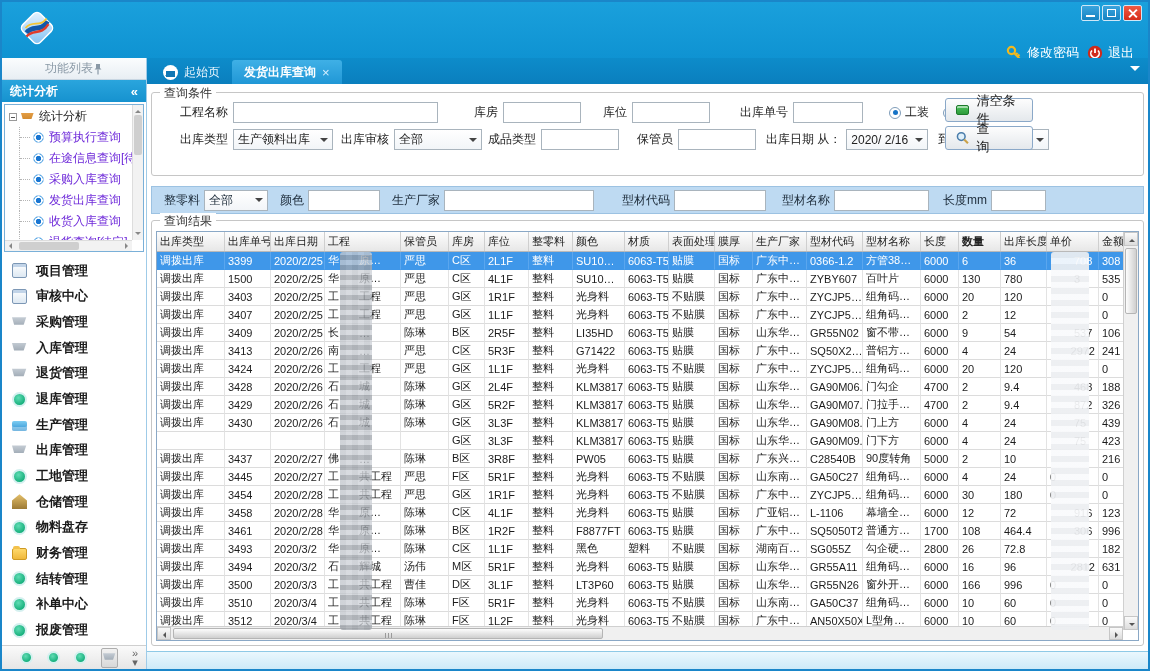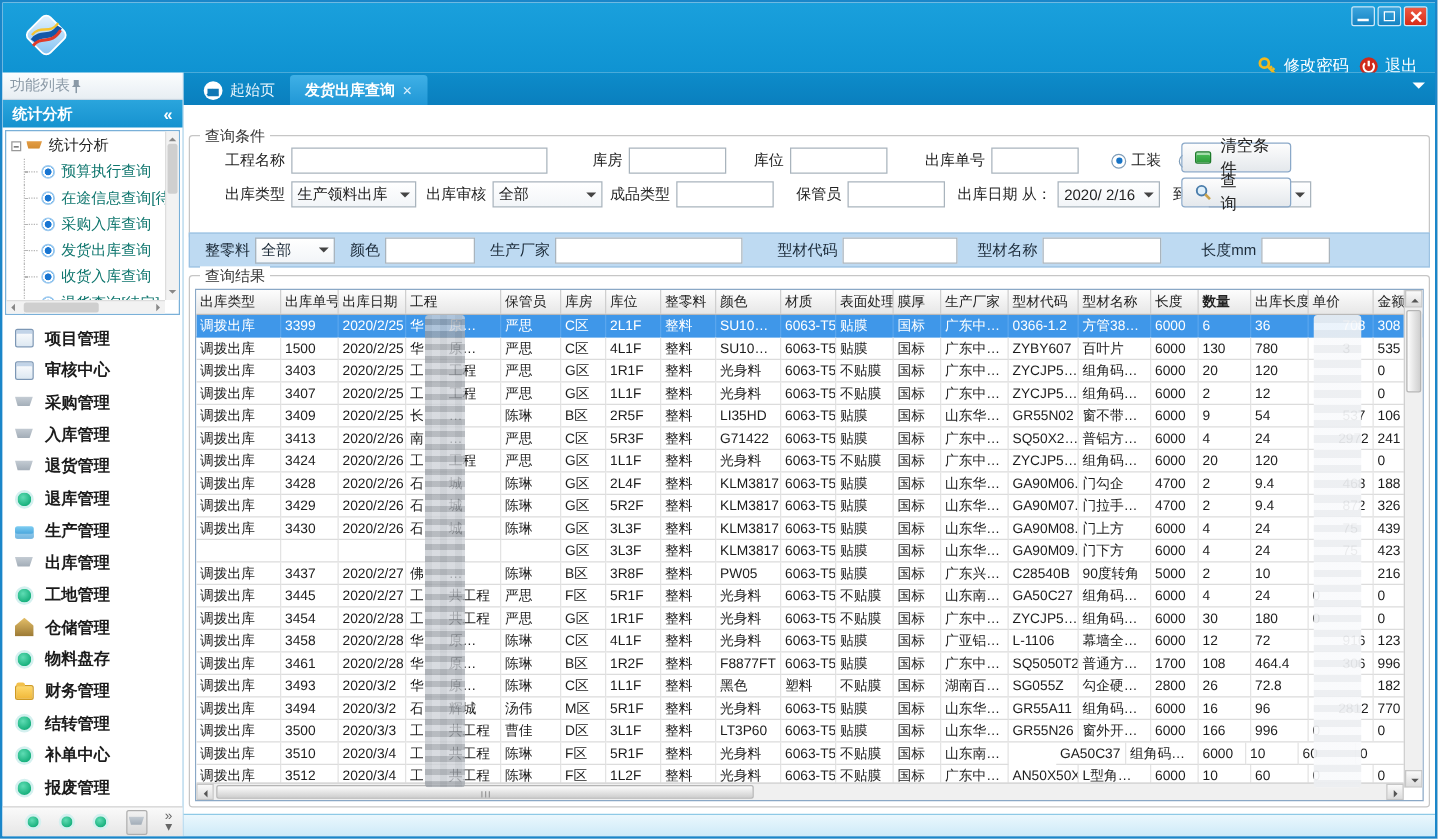--- a/index.html
+++ b/index.html
@@ -16,34 +16,34 @@
   .wbtn.max::after{content:"";position:absolute;left:4px;right:4px;top:3px;bottom:3px;border:1.5px solid #fff;}
   .wbtn.close::before,.wbtn.close::after{content:"";position:absolute;left:8px;top:2px;width:2px;height:11px;background:#fff;}
   .wbtn.close::before{transform:rotate(45deg);} .wbtn.close::after{transform:rotate(-45deg);}
   .userbar{position:absolute;right:14px;top:24px;display:flex;align-items:center;gap:8px;color:#fff;font-size:13px;}
   .userbar .seg{display:flex;align-items:center;gap:5px;cursor:pointer;}
   .userbar .seg.stat{cursor:default;margin-top:36px;}
   
   .main-row{display:flex;height:611px;}
   
   .sidebar{width:145px;background:#fff;border-right:1px solid #9fcbe8;display:flex;flex-direction:column;}
-  .panel-head{height:22px;background:linear-gradient(#fbfdfe,#e8eef3);border-bottom:1px solid #c8d6e2;color:#8a99a6;font-size:12px;display:flex;align-items:center;padding:0 6px;justify-content:flex-start;}
+  .panel-head{height:22px;background:linear-gradient(#fbfdfe,#e8eef3);border-bottom:1px solid #c8d6e2;color:#8a99a6;font-size:12px;display:flex;align-items:center;padding:0 6px;justify-content:center;}
   .section-head{height:22px;background:linear-gradient(#2aa5dd,#1692cf);color:#fff;font-size:12px;font-weight:bold;display:flex;align-items:center;justify-content:space-between;padding:0 8px;}
   .section-head .collapse{font-size:13px;cursor:pointer;}
   .tree{position:relative;height:148px;border:1px solid #7ab0d8;margin:2px;background:#fff;overflow:hidden;font-size:12px;}
   .troot{display:flex;align-items:center;gap:4px;padding:3px 2px 2px 4px;color:#222;}
   .texp{width:8px;height:8px;border:1px solid #999;background:#fff;position:relative;flex:0 0 auto;}
   .texp::after{content:"";position:absolute;left:1px;right:1px;top:3px;height:1px;background:#555;}
   .ric{width:14px;height:12px;background:linear-gradient(#e8a34c,#c97f22);clip-path:polygon(0 20%,90% 20%,75% 70%,12% 70%);position:relative;flex:0 0 auto;}
   .ric::after{content:"";position:absolute;bottom:-1px;left:2px;width:3px;height:3px;border-radius:50%;background:#3db54a;box-shadow:6px 0 #3db54a;}
   .titem{display:flex;align-items:center;height:21px;padding-left:14px;cursor:pointer;}
   .tcon{width:12px;height:21px;border-left:1px dotted #b5b5b5;position:relative;flex:0 0 auto;}
   .tcon::after{content:"";position:absolute;top:10px;left:0;width:10px;border-top:1px dotted #b5b5b5;}
   .tdot{width:11px;height:11px;border-radius:50%;flex:0 0 auto;margin:0 5px 0 2px;background:radial-gradient(circle at 50% 50%,#1976d2 0 2.5px,#fff 3px 4px,#2a93e0 4.5px);border:1px solid #9cc9ef;}
-  .tlabel{white-space:nowrap;color:#0f766e;}
+  .tlabel{white-space:nowrap;color:#6d28d9;}
   .tree .vsb{position:absolute;top:0;right:0;bottom:11px;width:11px;background:#f2f2f2;border-left:1px solid #ddd;}
   .tree .vsb .thumb{position:absolute;top:10px;left:1px;right:1px;height:40px;background:#cfcfcf;border-radius:2px;}
   .tree .hsb{position:absolute;left:0;right:11px;bottom:0;height:11px;background:#f2f2f2;border-top:1px solid #ddd;}
   .tree .hsb .thumb{position:absolute;left:14px;top:1px;bottom:1px;width:60px;background:#cfcfcf;border-radius:2px;}
   .arr{position:absolute;width:0;height:0;border:3px solid transparent;}
   .side-menu{flex:1;display:flex;flex-direction:column;justify-content:space-around;padding:4px 0 2px 10px;overflow:hidden;}
   .mitem{display:flex;align-items:center;height:20px;cursor:pointer;}
   .mlabel{font-size:13px;font-weight:bold;color:#1b1b1b;}
   .mi{width:15px;height:15px;display:inline-block;margin-right:9px;flex:0 0 auto;position:relative;}
   .ic-clipboard{background:linear-gradient(#ffffff,#dde8f2);border:1px solid #7c97b5;border-radius:2px;box-shadow:inset 0 3px 0 #c2d4e8;}
@@ -65,21 +65,21 @@
   .tab{height:24px;display:flex;align-items:center;gap:6px;color:#eaf6fd;font-size:12px;padding:0 12px;cursor:pointer;}
   .tab.active{background:linear-gradient(#3fb0e6,#2097d6);color:#fff;font-weight:bold;border-radius:3px 3px 0 0;}
   .tab .x{font-weight:normal;color:#d7efff;font-size:13px;cursor:pointer;}
   .tab-dd{position:absolute;right:8px;top:8px;width:0;height:0;border:5px solid transparent;border-top-color:#fff;cursor:pointer;}
   .homeic{width:15px;height:15px;border-radius:50%;background:#fff;position:relative;}
   .homeic::after{content:"";position:absolute;left:3px;top:6px;width:9px;height:6px;background:#1077b4;}
   .homeic::before{content:"";position:absolute;left:2px;top:1px;border:5.5px solid transparent;border-bottom:5px solid #1077b4;}
   .page{position:relative;flex:1;background:#fff;overflow:hidden;}
   .groupbox{position:absolute;border:1px solid #c6c6c6;border-radius:3px;background:#fff;}
   .gb-legend{position:absolute;top:-8px;left:8px;background:#fff;padding:0 4px;font-size:12px;color:#333;}
-  .gb-query{left:4px;right:4px;top:24px;height:84px;}
+  .gb-query{left:4px;right:4px;top:8px;height:84px;}
   .frow{position:absolute;left:10px;right:10px;display:flex;align-items:center;font-size:12px;color:#222;}
   .frow.r1{top:9px;} .frow.r2{top:36px;}
   .flabel{text-align:right;margin:0 5px 0 10px;white-space:nowrap;}
   .tin{height:21px;border:1px solid #a9b4bd;background:#fff;padding:0 4px;font-size:12px;outline:none;}
   .select{height:21px;border:1px solid #a9b4bd;background:linear-gradient(#fff,#f2f5f8);display:flex;align-items:center;justify-content:space-between;padding:0 4px;font-size:12px;cursor:pointer;white-space:nowrap;}
   .select .da{width:0;height:0;border:4px solid transparent;border-top-color:#444;margin:4px 0 0 4px;}
   .radio-group{display:flex;align-items:center;gap:14px;margin-left:26px;}
   .radio-wrap{display:flex;align-items:center;gap:4px;cursor:pointer;}
   .rb{width:12px;height:12px;border-radius:50%;border:1px solid #7f9db9;background:#fff;position:relative;}
   .rb.on::after{content:"";position:absolute;left:2.5px;top:2.5px;width:5px;height:5px;border-radius:50%;background:#1673c6;}
@@ -391,21 +391,21 @@
               <span class="da"></span>
             </div>
           <span class="flabel">颜色</span>
           <input class="tin" style="width: 72px;">
           <span class="flabel">生产厂家</span>
           <input class="tin" style="width: 150px;">
           <span class="flabel" style="margin-left:28px;">型材代码</span>
           <input class="tin" style="width: 92px;">
           <span class="flabel" style="margin-left:16px;">型材名称</span>
           <input class="tin" style="width: 95px;">
-          <span class="flabel" style="margin-left:32px;">长度mm</span>
+          <span class="flabel" style="margin-left:14px;">长度mm</span>
           <input class="tin" style="width: 55px;">
         </div>
 
         <div class="groupbox gb-results">
           <span class="gb-legend">查询结果</span>
           <div class="grid">
             <div class="hrow" id="grid-head">
                 <div class="hcell" style="width: 68px;">出库类型</div>
                 <div class="hcell" style="width: 46px;">出库单号</div>
                 <div class="hcell" style="width: 54px;">出库日期</div>
@@ -817,21 +817,21 @@
                   <div class="tcell" style="width: 44px;">6063-T5</div>
                   <div class="tcell" style="width: 46px;">贴膜</div>
                   <div class="tcell" style="width: 38px;">国标</div>
                   <div class="tcell" style="width: 54px;">山东华…</div>
                   <div class="tcell" style="width: 56px;">GR55A11</div>
                   <div class="tcell" style="width: 58px;">组角码…</div>
                   <div class="tcell" style="width: 38px;">6000</div>
                   <div class="tcell" style="width: 42px;">16</div>
                   <div class="tcell" style="width: 46px;">96</div>
                   <div class="tcell" style="width: 52px;"><span class="gapp"></span>2812</div>
-                  <div class="tcell" style="width: 28px;">770</div>
+                  <div class="tcell" style="width: 28px;">631</div>
                 </div>
                 <div class="trow">
                   <div class="tcell" style="width: 68px;">调拨出库</div>
                   <div class="tcell" style="width: 46px;">3500</div>
                   <div class="tcell" style="width: 54px;">2020/3/3</div>
                   <div class="tcell" style="width: 76px;">工<span class="gap"></span>共工程</div>
                   <div class="tcell" style="width: 48px;">曹佳</div>
                   <div class="tcell" style="width: 36px;">D区</div>
                   <div class="tcell" style="width: 44px;">3L1F</div>
                   <div class="tcell" style="width: 44px;">整料</div>
@@ -855,21 +855,21 @@
                   <div class="tcell" style="width: 76px;">工<span class="gap"></span>共工程</div>
                   <div class="tcell" style="width: 48px;">陈琳</div>
                   <div class="tcell" style="width: 36px;">F区</div>
                   <div class="tcell" style="width: 44px;">5R1F</div>
                   <div class="tcell" style="width: 44px;">整料</div>
                   <div class="tcell" style="width: 52px;">光身料</div>
                   <div class="tcell" style="width: 44px;">6063-T5</div>
                   <div class="tcell" style="width: 46px;">不贴膜</div>
                   <div class="tcell" style="width: 38px;">国标</div>
                   <div class="tcell" style="width: 54px;">山东南…</div>
-                  <div class="tcell" style="width: 56px; margin-left: 38px;">GA50C37</div>
+                  <div class="tcell" style="width: 56px;">GA50C37</div>
                   <div class="tcell" style="width: 58px;">组角码…</div>
                   <div class="tcell" style="width: 38px;">6000</div>
                   <div class="tcell" style="width: 42px;">10</div>
                   <div class="tcell" style="width: 46px;">60</div>
                   <div class="tcell" style="width: 52px;">0</div>
                   <div class="tcell" style="width: 28px;">0</div>
                 </div>
                 <div class="trow">
                   <div class="tcell" style="width: 68px;">调拨出库</div>
                   <div class="tcell" style="width: 46px;">3512</div>

